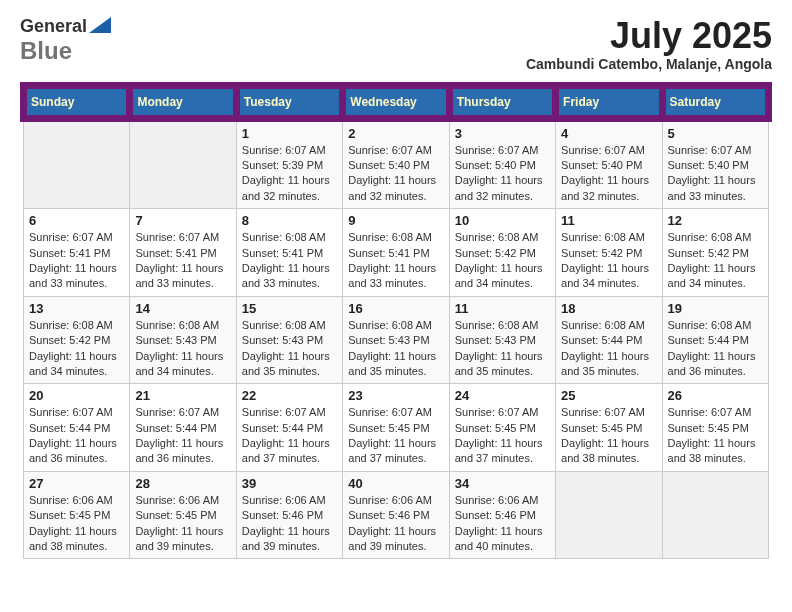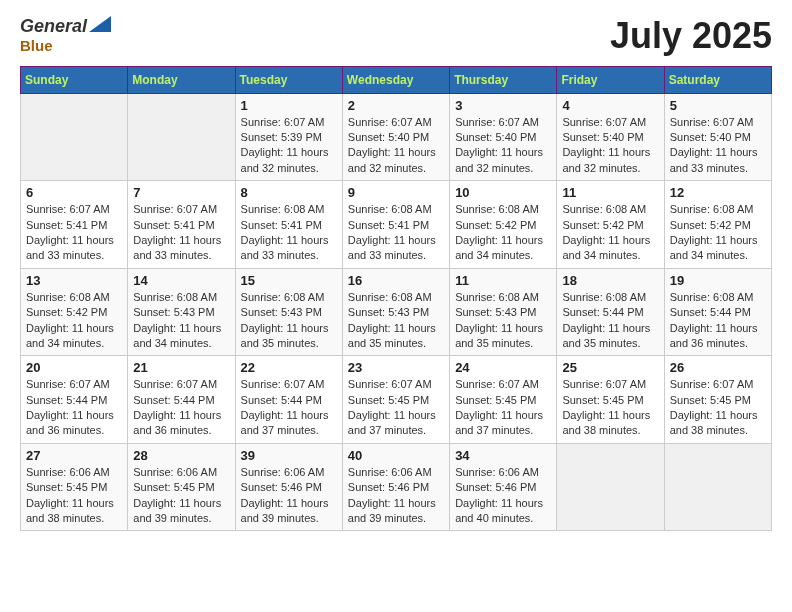--- a/index.html
+++ b/index.html
@@ -20,27 +20,27 @@
       display: flex;
       flex-direction: column;
       align-items: flex-start;
     }
     .logo-general {
       font-size: 18px;
       font-weight: bold;
       color: #333;
     }
     .logo-blue {
-      font-size: 15px;
-      font-weight: bold;
-      color: #a16207;
+      font-size: 24px;
+      font-weight: bold;
+      color: #737373;
     }
     .logo-row {
       display: flex;
-      font-style: italic;
+      align-items: center;
     }
     .title-block {
       text-align: right;
     }
     .month-title {
       font-size: 36px;
       font-weight: bold;
       color: #222;
       line-height: 1.1;
     }
@@ -49,25 +49,25 @@
       font-weight: bold;
       color: #333;
     }
     table {
       width: 100%;
       border-collapse: collapse;
       table-layout: fixed;
     }
     thead tr th {
       background: #2b6cb0;
-      color: #bef264;
+      color: #fef9c3;
       font-size: 12px;
       font-weight: bold;
       padding: 6px 4px;
-      border: 1px solid #701a75;
+      border: 7px solid #701a75;
       text-align: left;
     }
     tbody tr td {
       border: 1px solid #ccc;
       vertical-align: top;
       padding: 4px 5px;
       font-size: 10px;
       color: #333;
       height: 80px;
       background: #fff;
@@ -102,20 +102,21 @@
         
         <svg width="22" height="16" viewBox="0 0 22 16">
           <polygon points="0,16 22,0 22,16" fill="#1a5fa8"></polygon>
         </svg>
       </span>
     </div>
     <span class="logo-blue">Blue</span>
   </div>
   <div class="title-block">
     <div class="month-title">July 2025</div>
+    <div class="location-title">Cambundi Catembo, Malanje, Angola</div>
   </div>
 </div>
 
 <table>
   <thead>
     <tr>
     <th>Sunday</th>
         <th>Monday</th>
         <th>Tuesday</th>
         <th>Wednesday</th>

